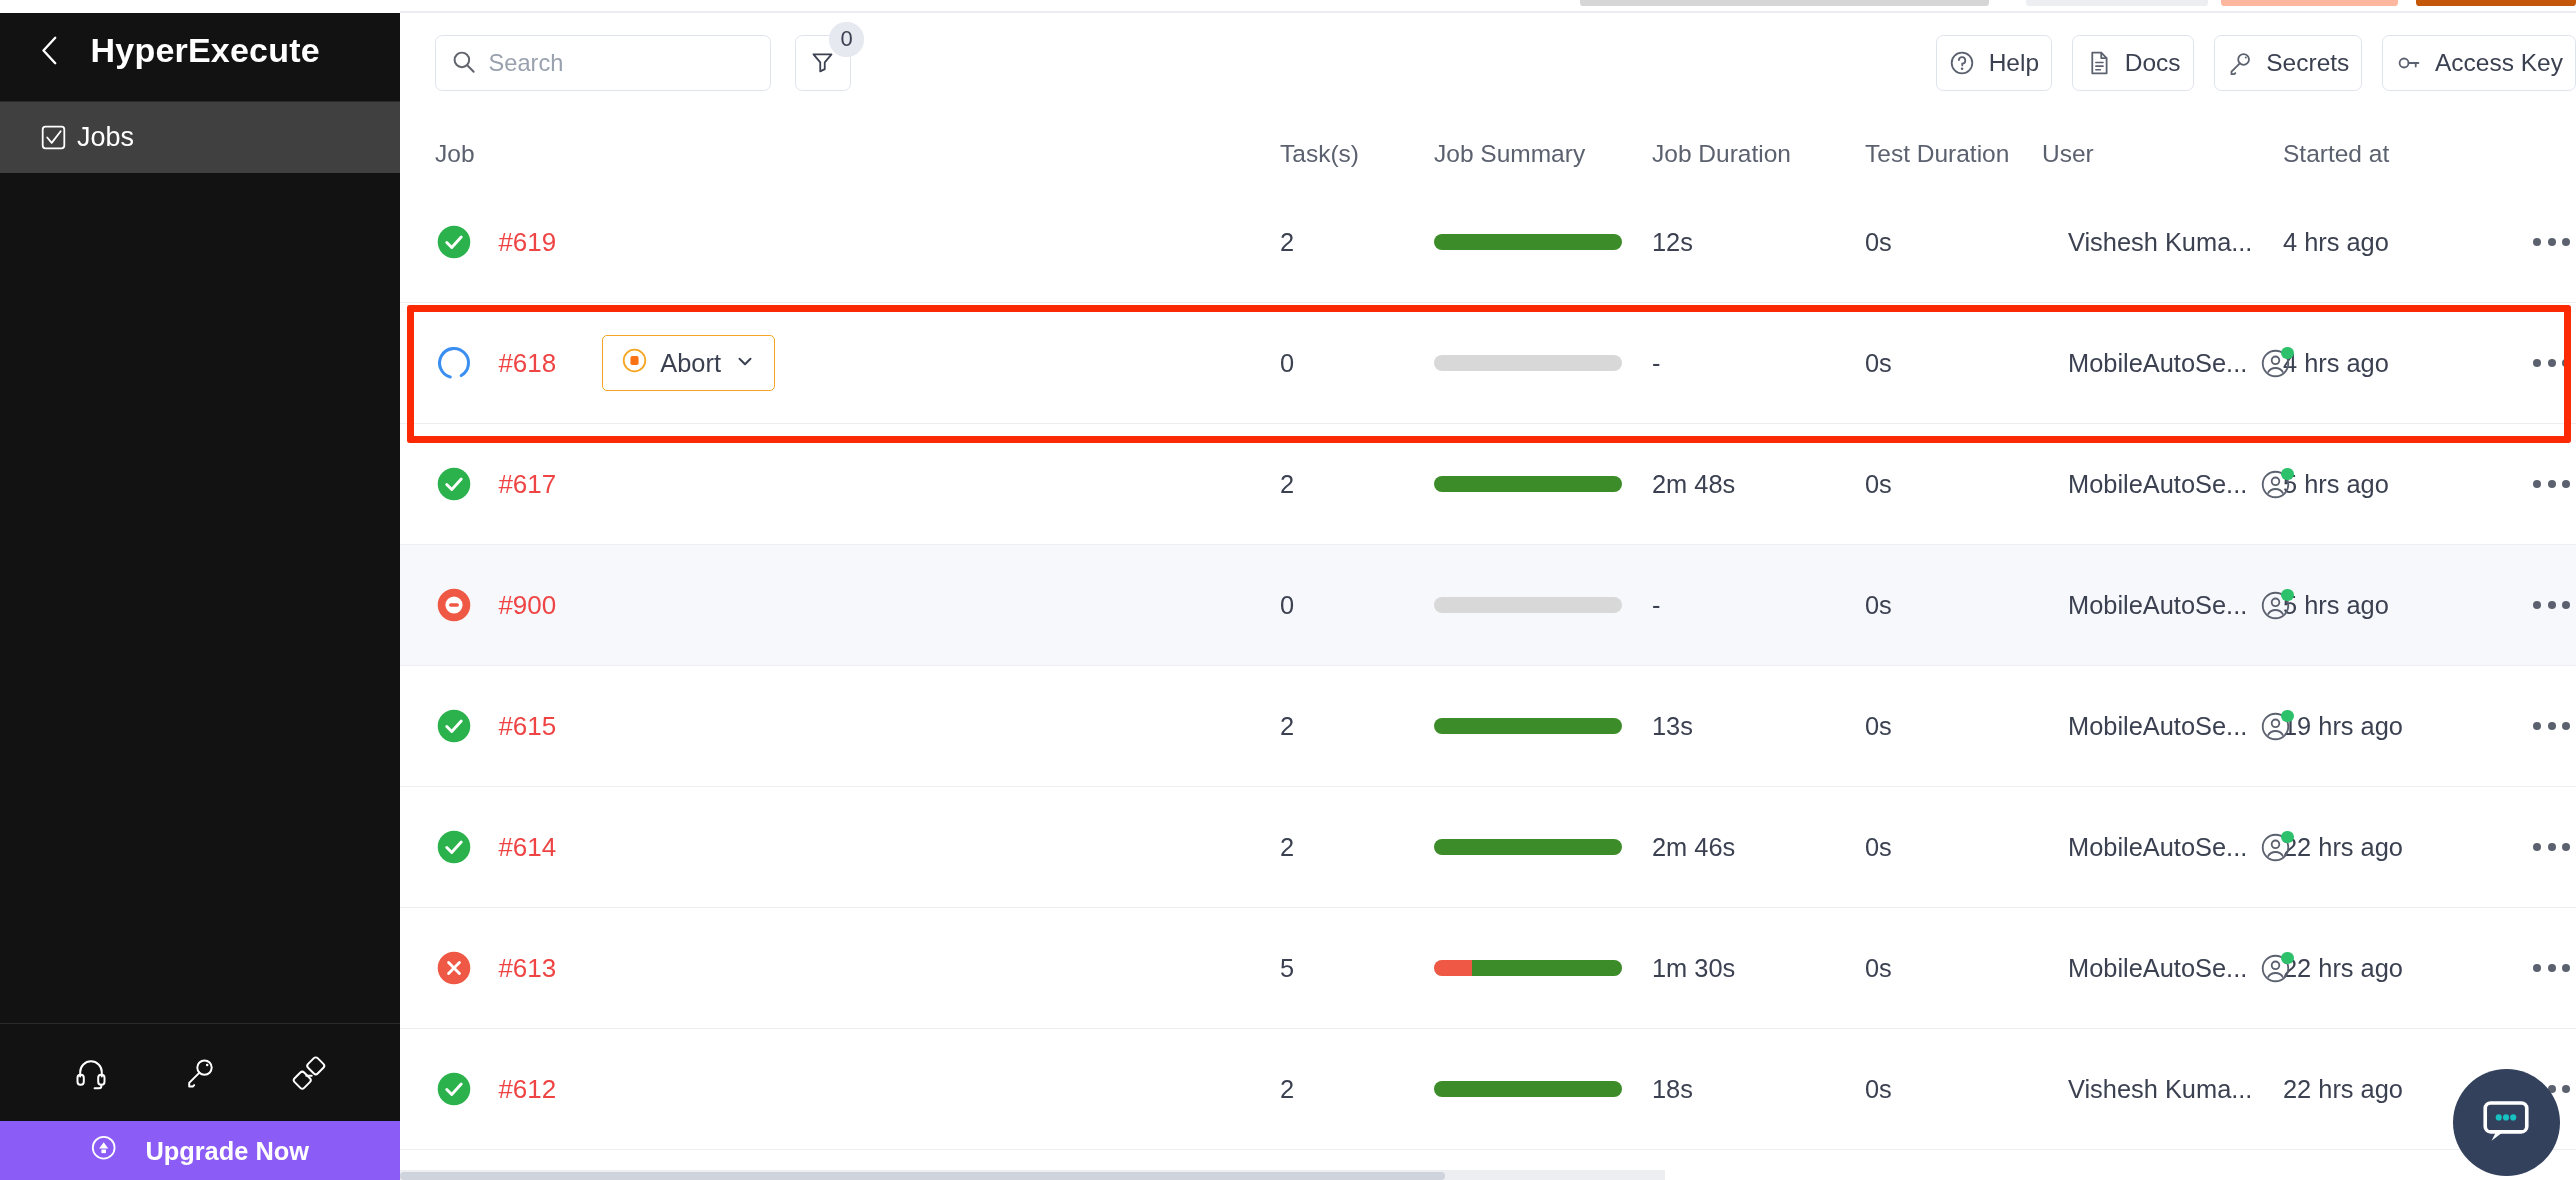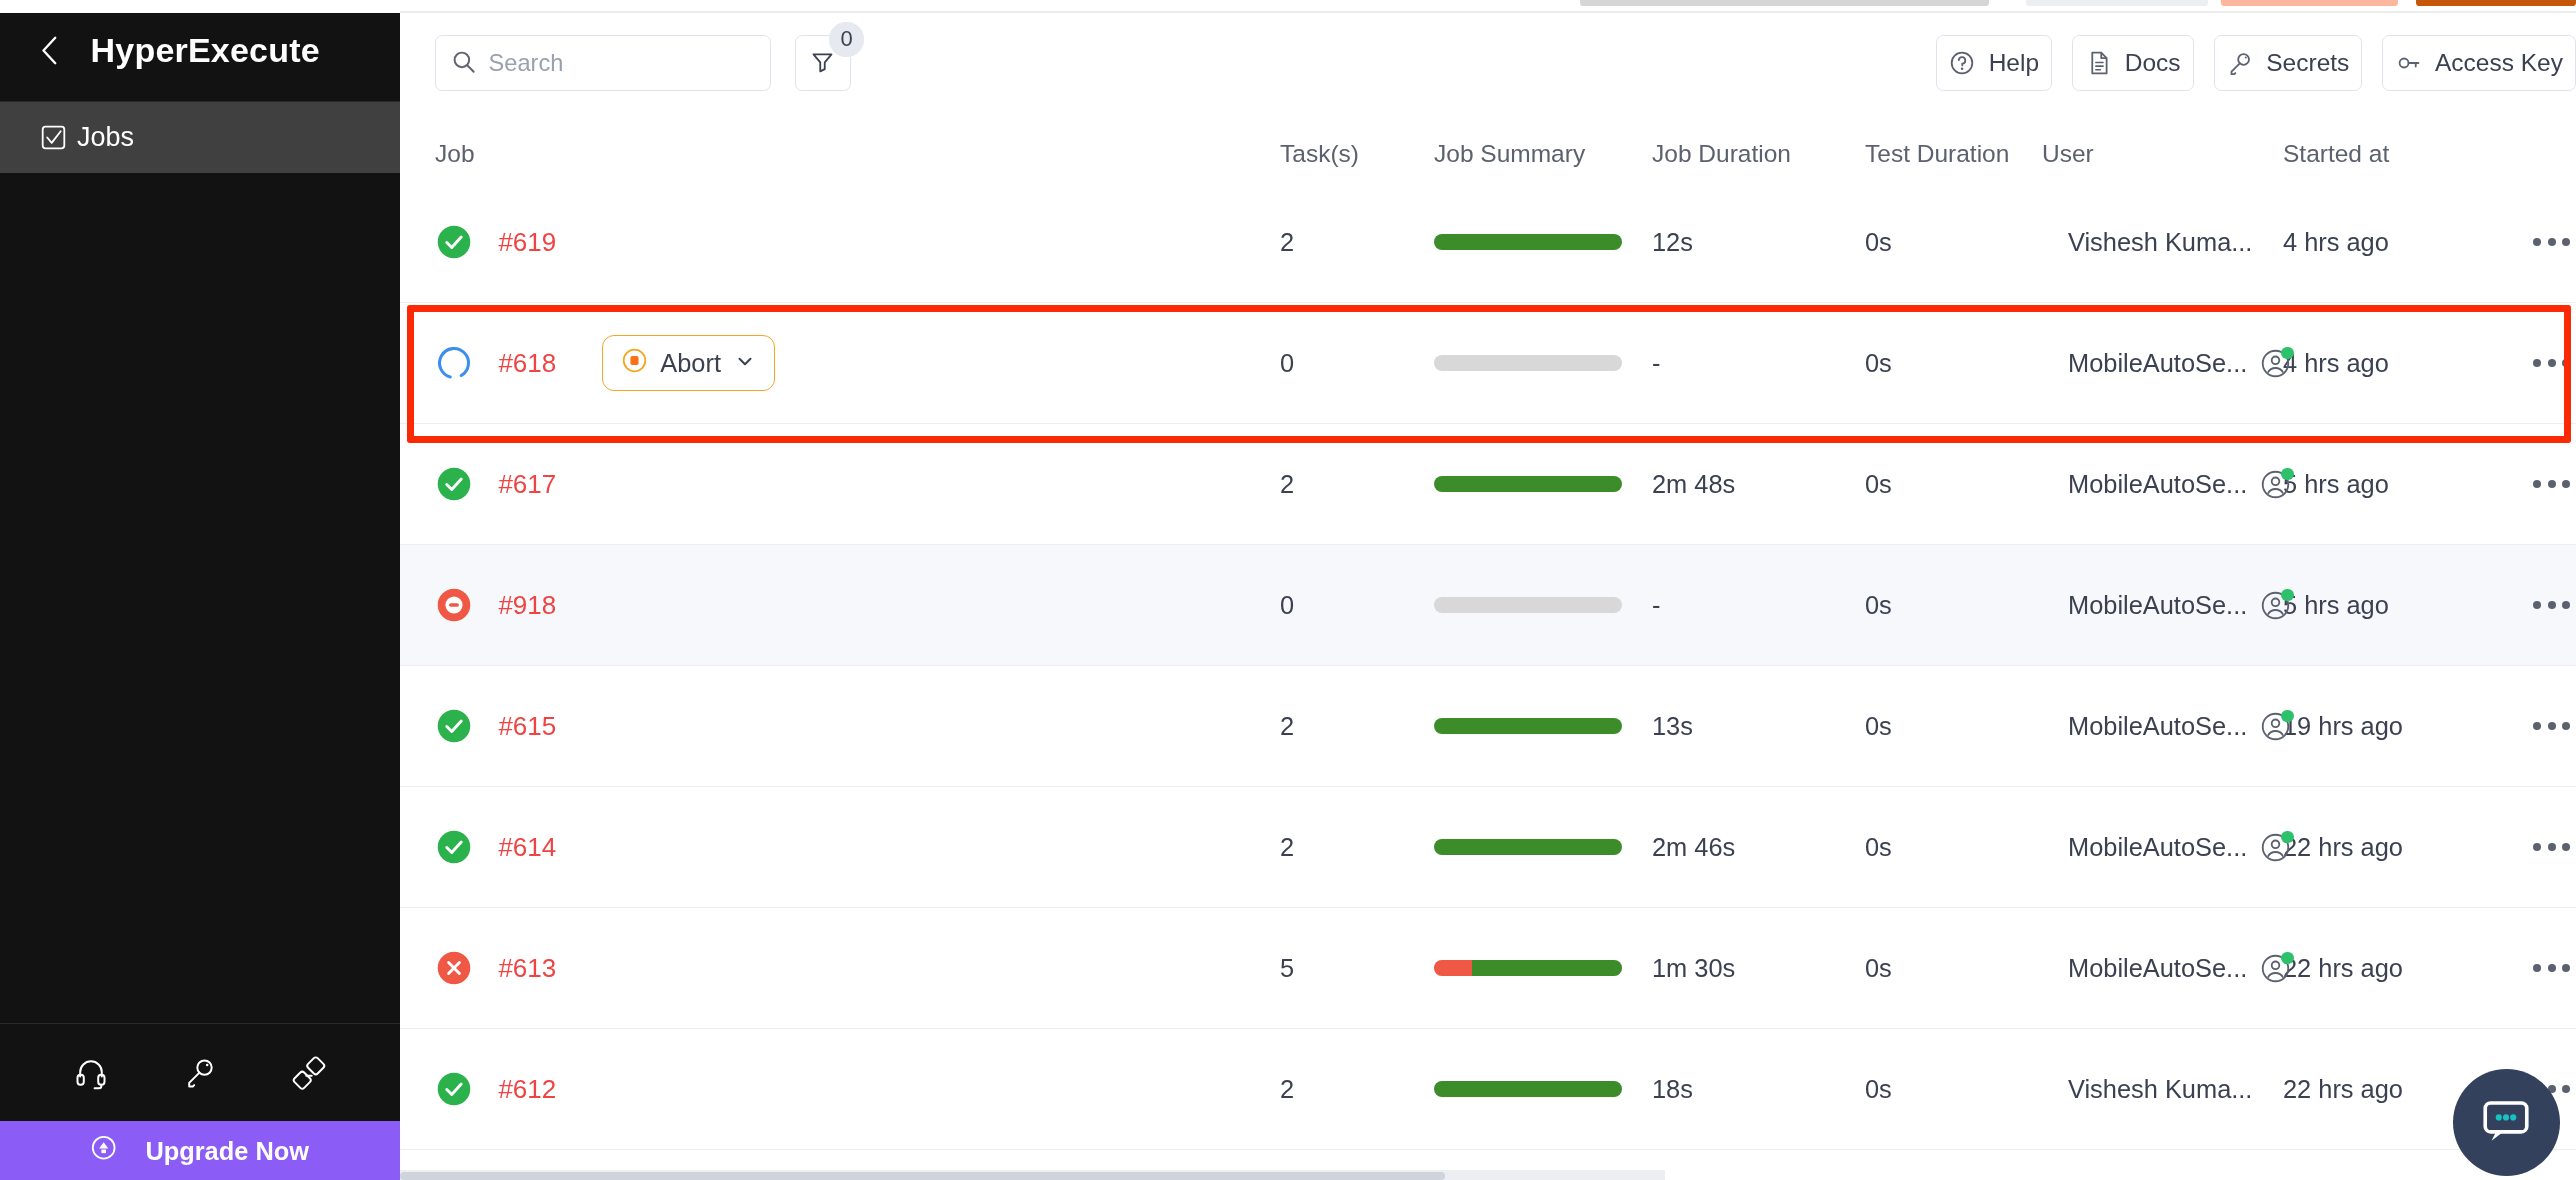--- a/index.html
+++ b/index.html
@@ -131,21 +131,21 @@
   }
   .row.alt { background: #f7f8fb; }
   .row .cell { flex: 0 0 auto; display: flex; align-items: center; }
 
   .jobcell { display: flex; align-items: center; gap: 25.4px; }
   .status-ico { width: 38px; height: 38px; flex: 0 0 38px; }
   .jobid { font-size: 26px; color: #ef4444; }
 
   .abort-btn {
     margin-left: 20px;
-    height: 56px; border: 1.8px solid #f5a623; border-radius: 12px; background: #fff;
+    height: 56px; border: 1.8px solid #f5a623; border-radius: 5px; background: #fff;
     display: flex; align-items: center; gap: 12.7px; padding: 0 18px;
     font-size: 25.4px; color: #3b4151; cursor: pointer;
   }
 
   .bar {
     width: 188px; height: 15.4px; border-radius: 8.2px; background: #d8d8d8; overflow: hidden;
     display: flex;
   }
   .bar .seg { height: 100%; }
 
@@ -490,21 +490,21 @@
   </div>
           <div class="row alt">
     <div class="cell col-job">
       <div class="jobcell">
         <span class="status-ico">
       <svg width="38" height="38" viewBox="0 0 42 42" fill="none">
         <circle cx="21" cy="21" r="18" fill="#ef5844"></circle>
         <circle cx="21" cy="21" r="9.5" fill="#ffffff"></circle>
         <rect x="15.5" y="19" width="11" height="4" rx="2" fill="#ef5844"></rect>
       </svg></span>
-        <span class="jobid">#918</span>
+        <span class="jobid">#900</span>
 
       </div>
     </div>
     <div class="cell col-tasks">
       <span>0</span>
     </div>
     <div class="cell col-summary">
       <div class="bar"></div>
     </div>
     <div class="cell col-jobdur">

